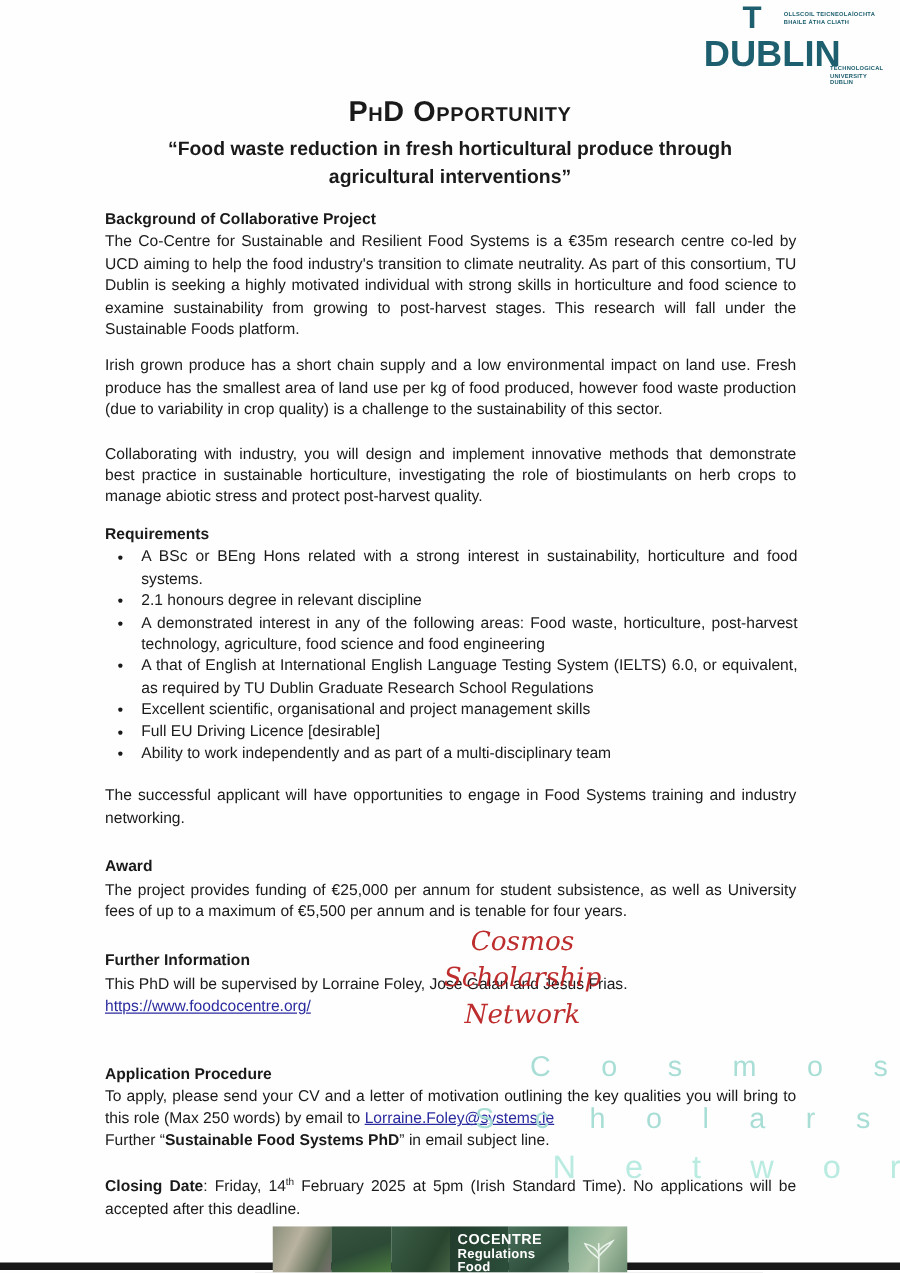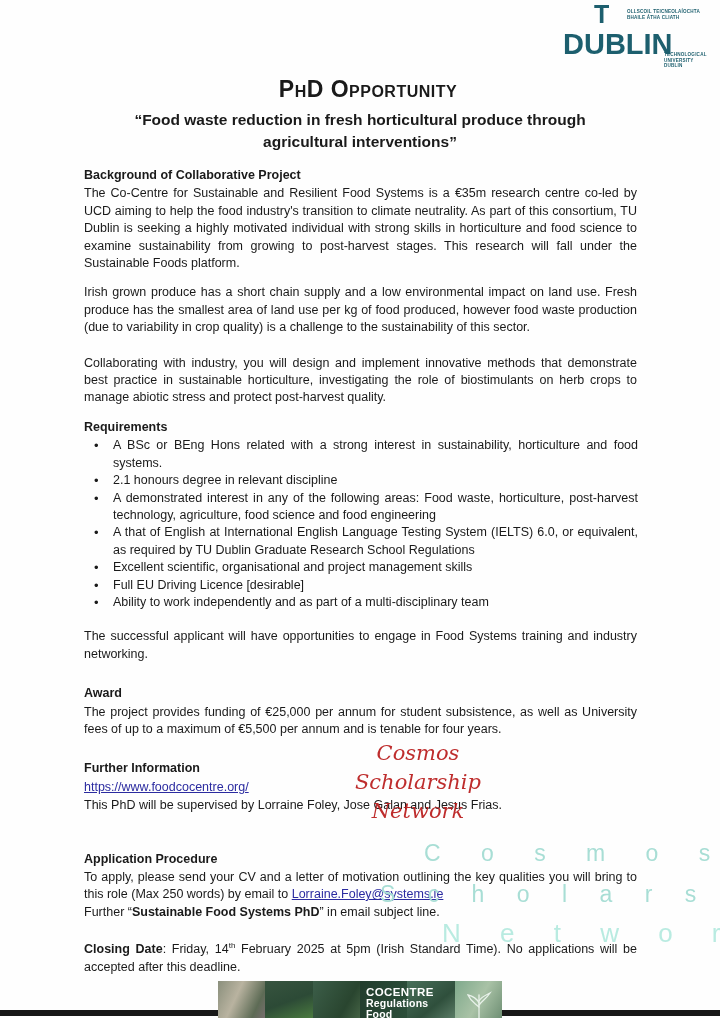--- a/index.html
+++ b/index.html
@@ -100,22 +100,22 @@
 
     <div class="gap-m"></div>
     <p>The successful applicant will have opportunities to engage in Food Systems training and industry networking.</p>
 
     <div class="gap-l"></div>
     <p class="sec-heading">Award</p>
     <p>The project provides funding of €25,000 per annum for student subsistence, as well as University fees of up to a maximum of €5,500 per annum and is tenable for four years.</p>
 
     <div class="gap-l"></div>
     <p class="sec-heading">Further Information</p>
+    <p>This PhD will be supervised by Lorraine Foley, Jose Galan and Jesus Frias.</p>
     <p><a href="#" class="doc-link">https://www.foodcocentre.org/</a></p>
-    <p>This PhD will be supervised by Lorraine Foley, Jose Galan and Jesus Frias.</p>
 
     <div style="height:34px;"></div>
     <p class="sec-heading">Application Procedure</p>
     <p><span>To apply, please send your CV and a letter of motivation outlining the key qualities you will bring to this role (Max 250 words) by email to </span><a href="#" class="doc-link">Lorraine.Foley@systems.ie</a><br>
       <span>Further “</span><span class="italic" style="font-weight:600;">Sustainable Food Systems PhD</span><span>” in email subject line.</span>
     </p>
 
     <div style="height:18px;"></div>
     <p><span class="sec-heading" style="display:inline;">Closing Date</span><span>: Friday, 14</span><sup>th</sup><span> February 2025 at 5pm (Irish Standard Time). No applications will be accepted after this deadline.</span></p>
   </div>

